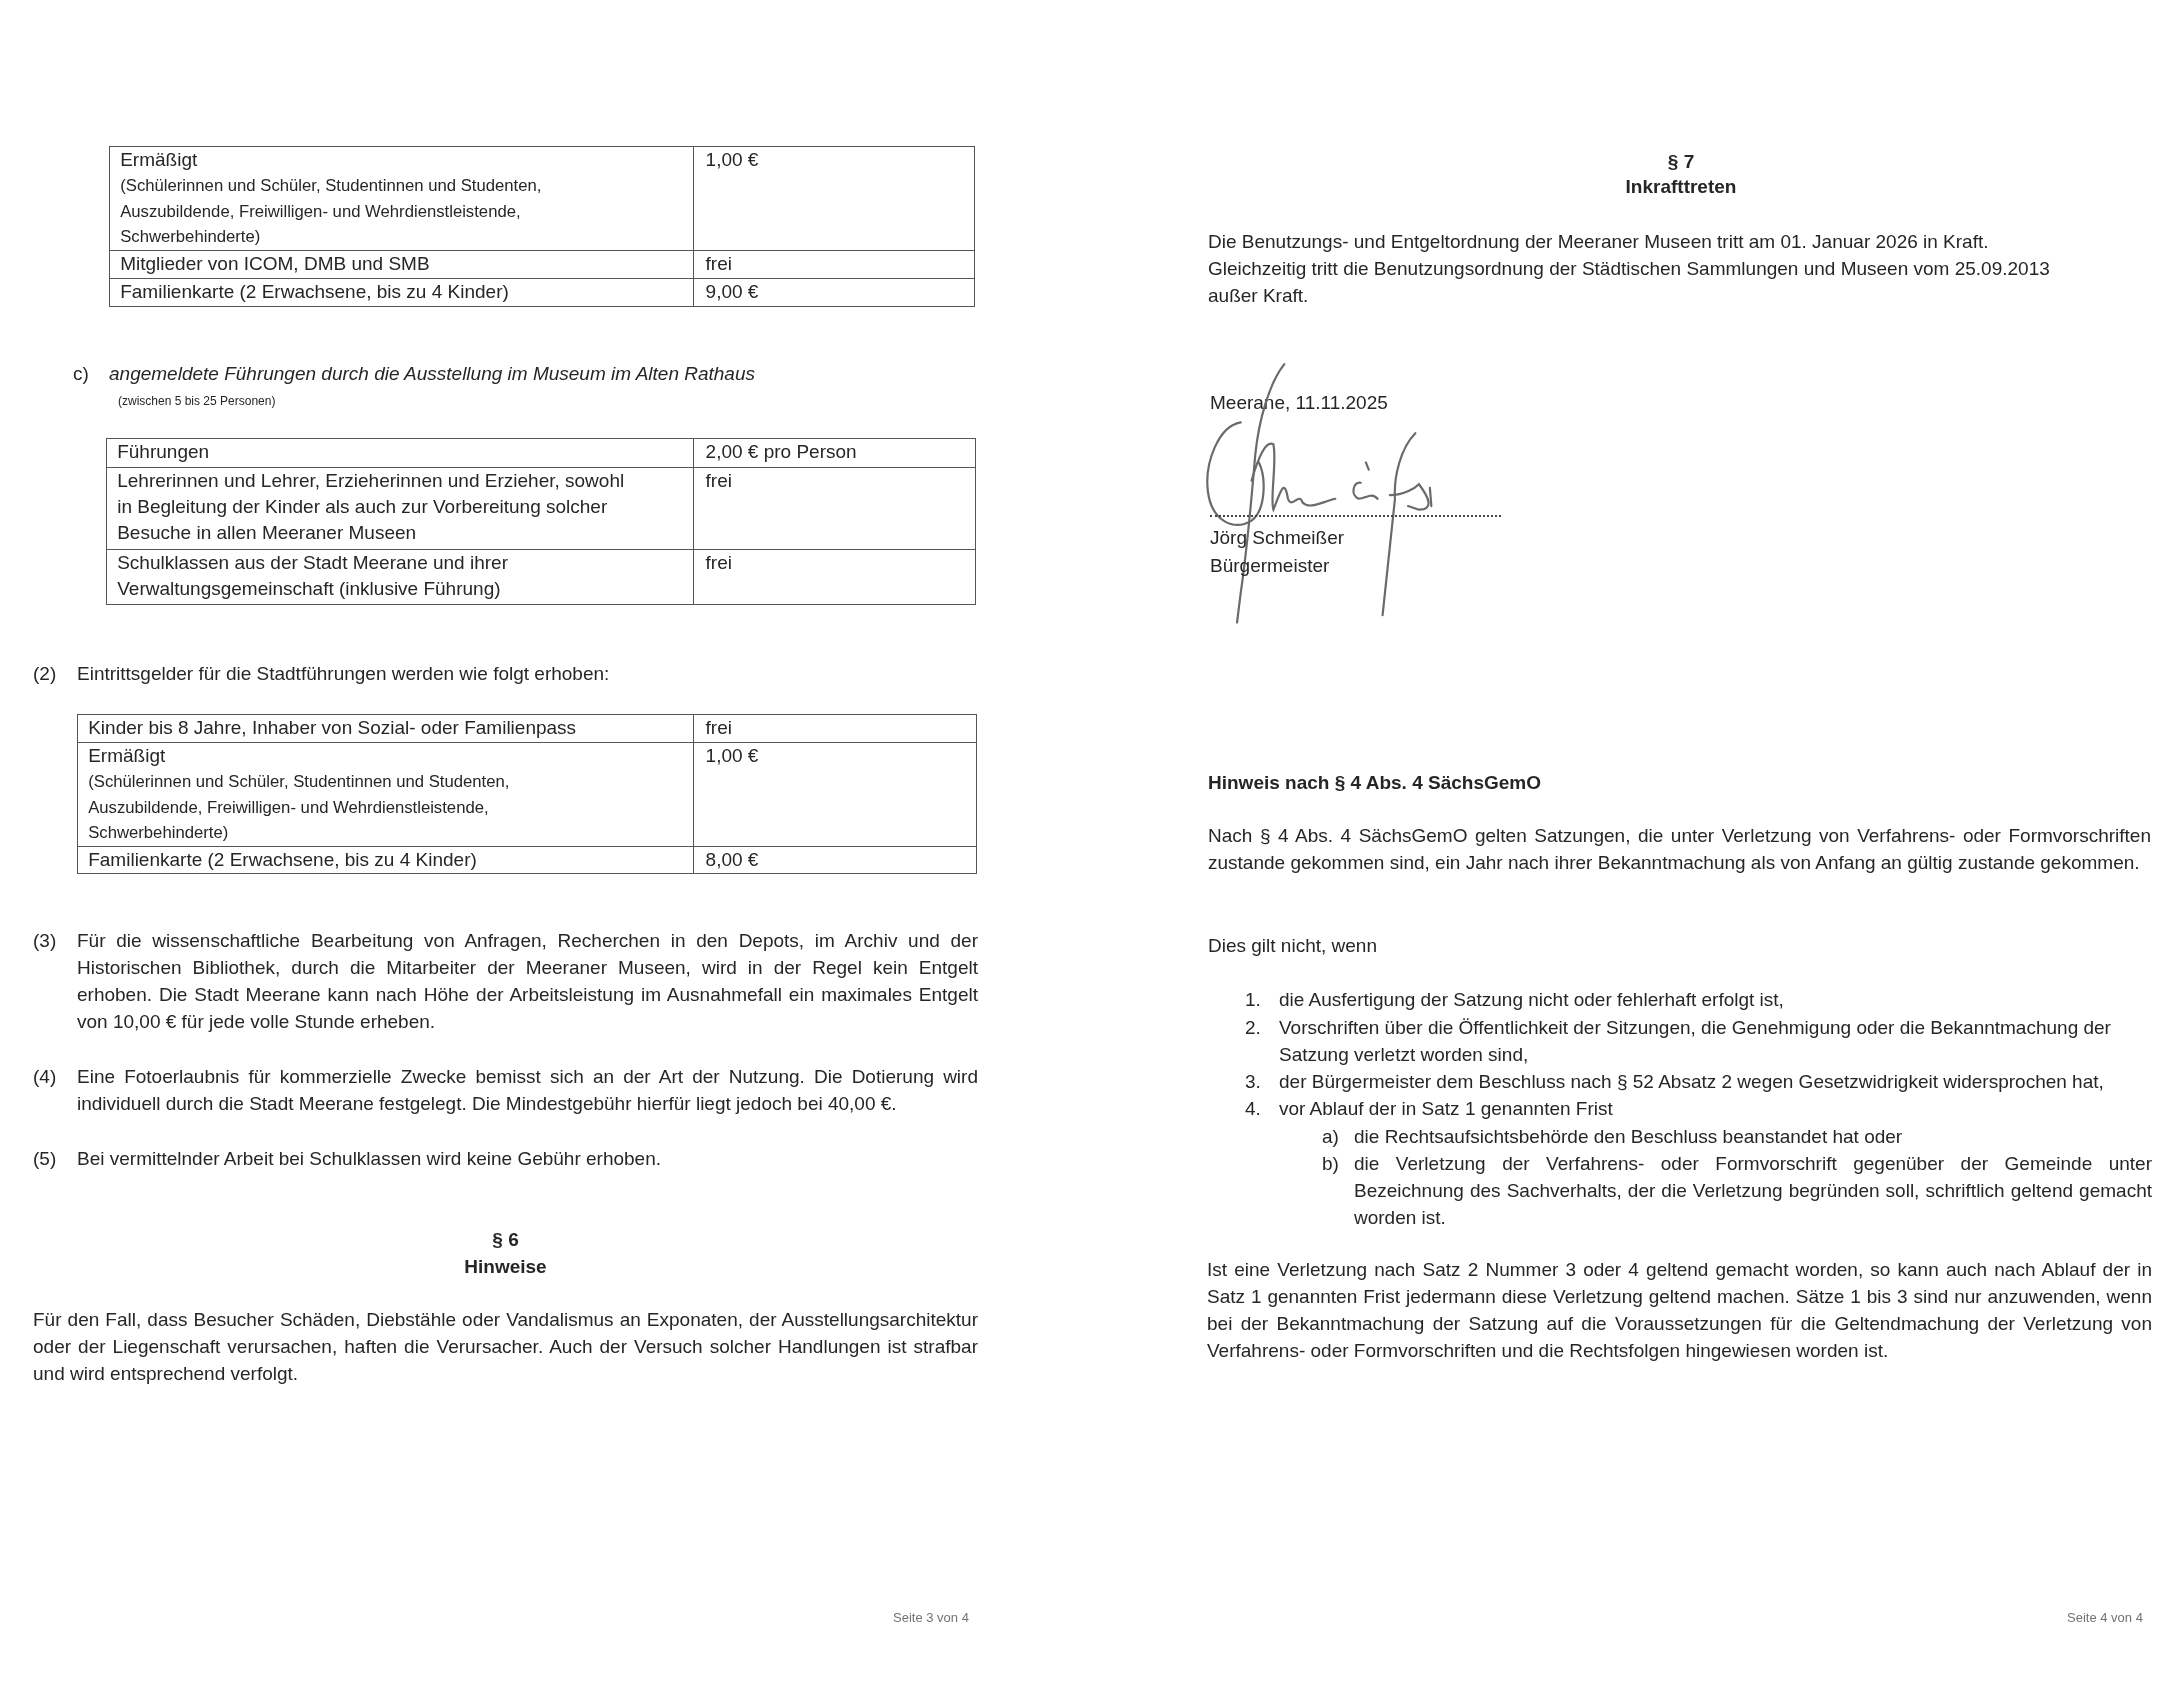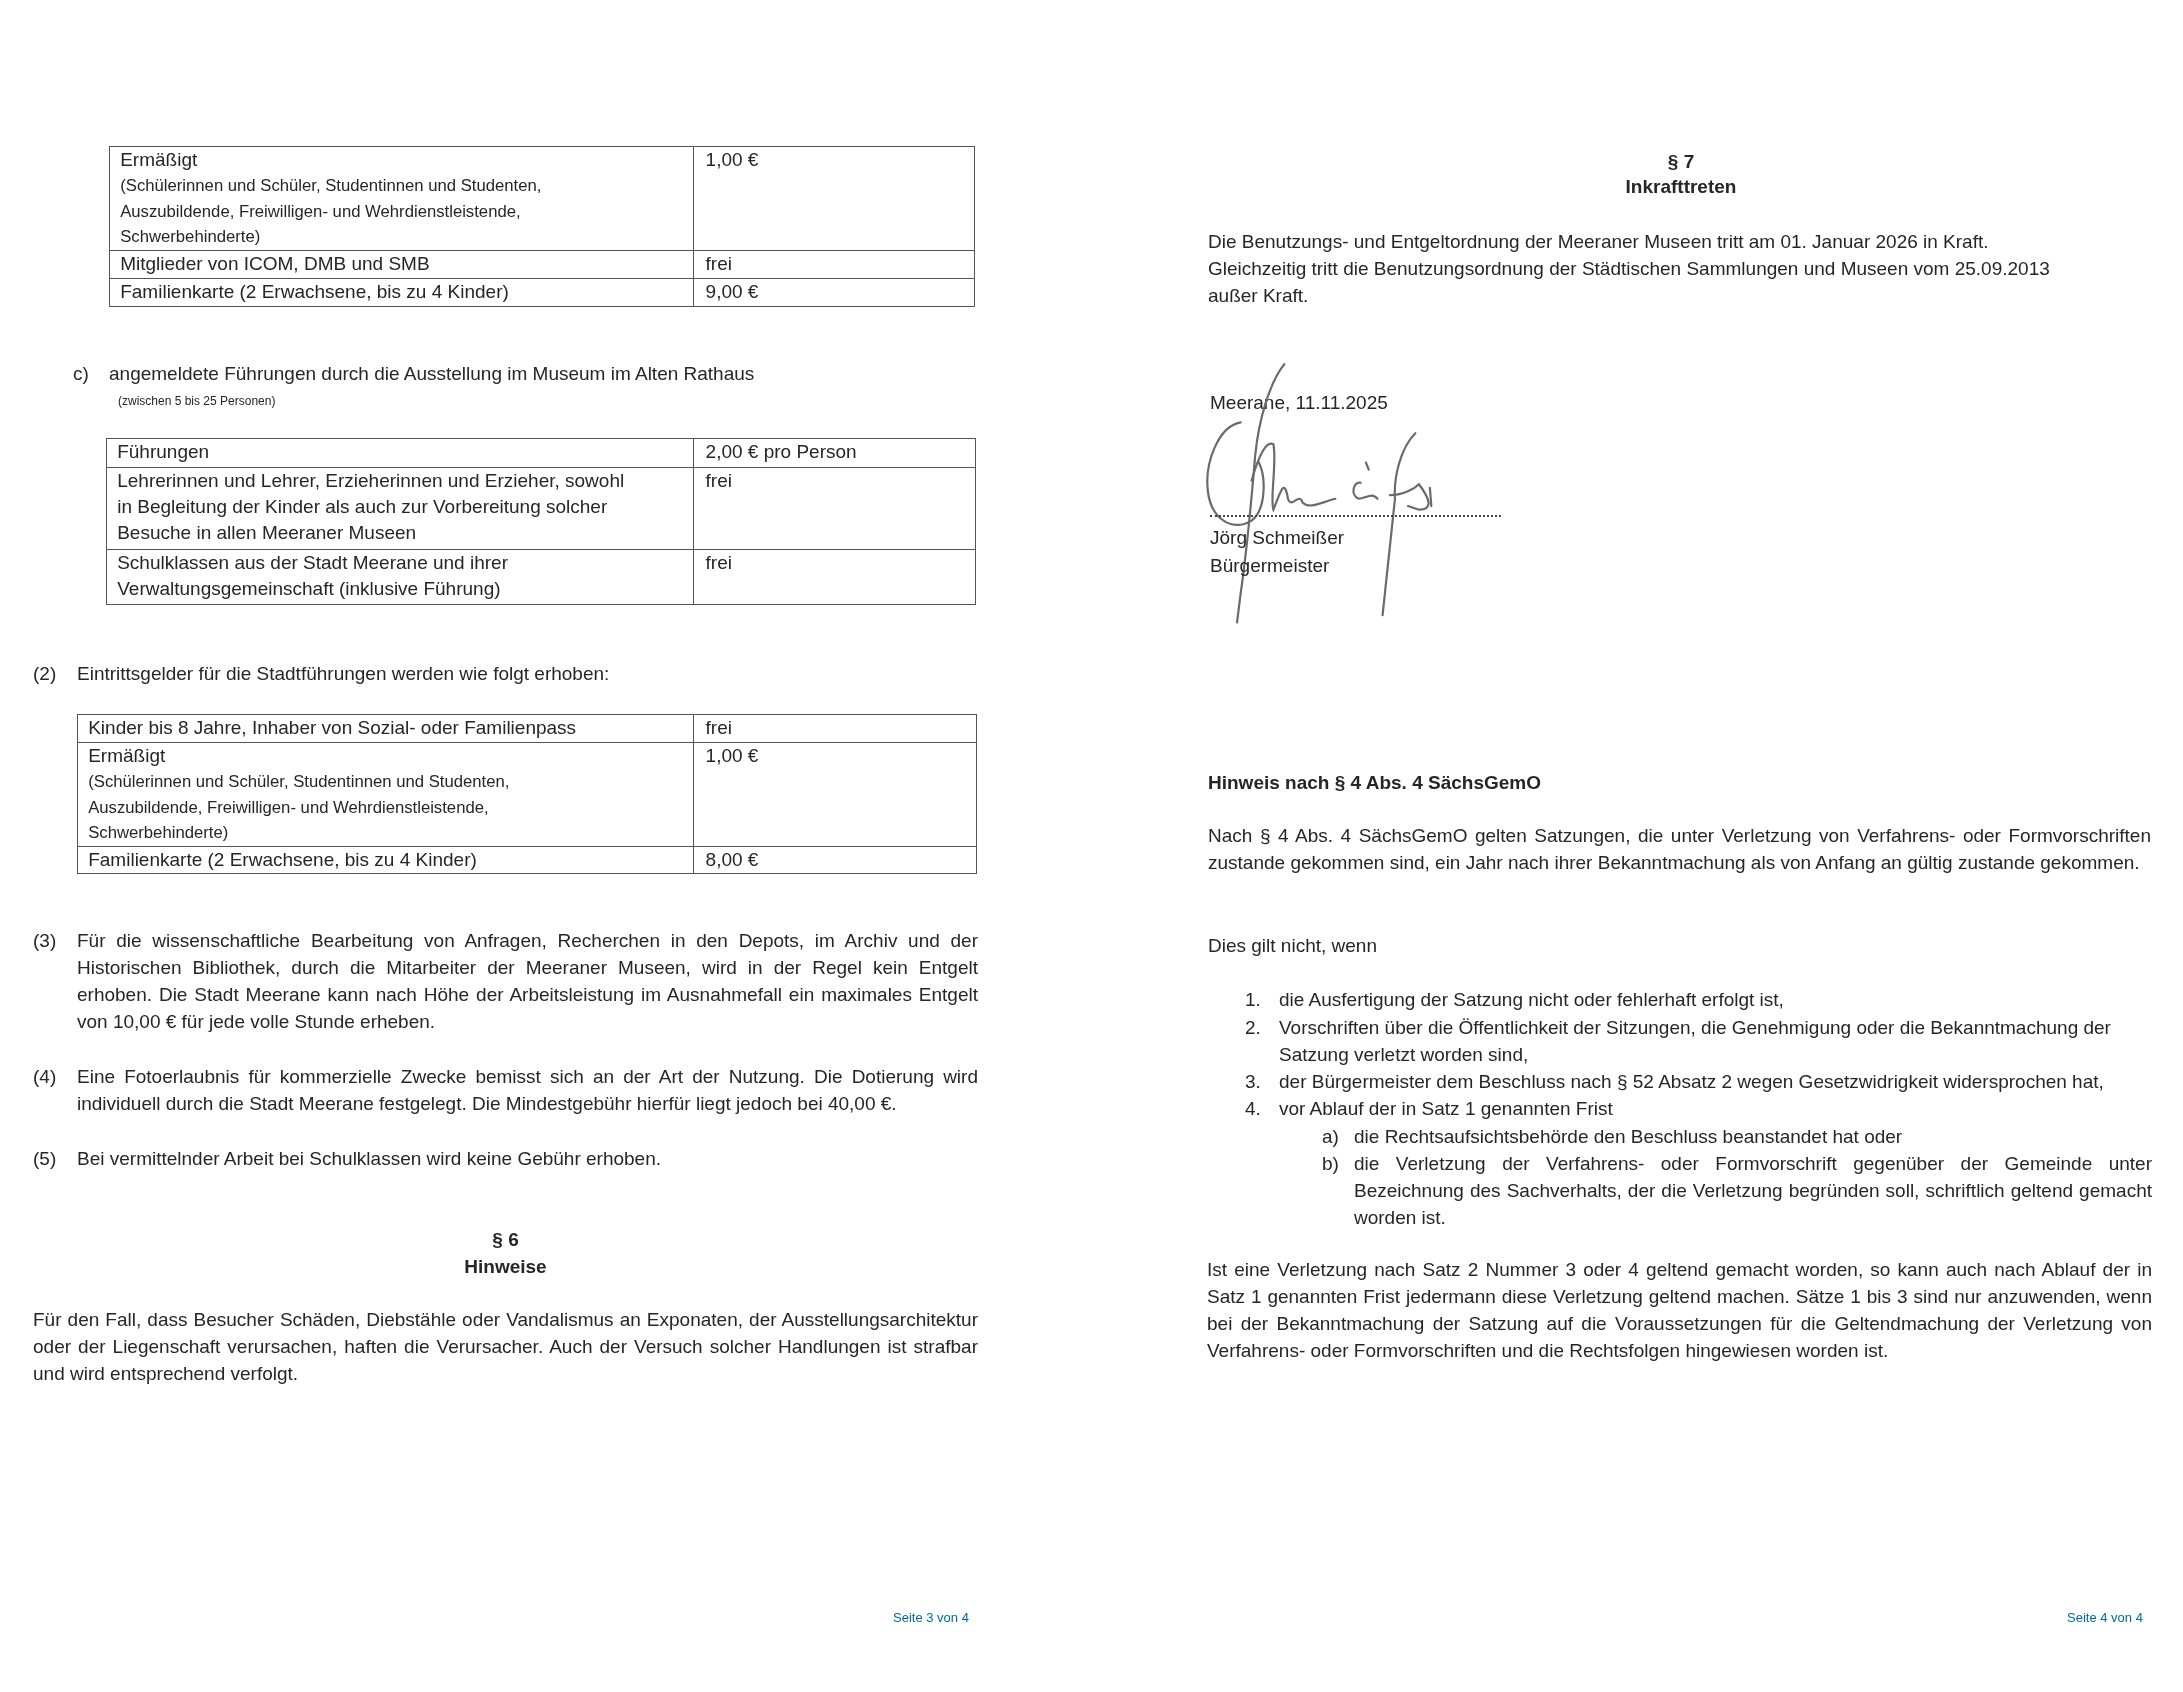--- a/index.html
+++ b/index.html
@@ -10,21 +10,21 @@
   .small { font-size:12px; line-height:25.5px;margin-left:9px; }
   table.fees { position:absolute; border-collapse:collapse; font-size:19px; }
   table.fees td { border:1.5px solid #555; vertical-align:top; padding:0 0 0 10.2px; line-height:26px; }
   table.fees td.v { padding-left:11.6px; }
   table.fees .sub { font-size:16.7px; line-height:25.5px; display:block; }
   .center { text-align:center; }
   .bold { font-weight:bold; }
   .just { text-align:justify; text-align-last:left; white-space:normal; }
   .para { position:absolute; font-size:19px; line-height:27px; }
   .num { position:absolute; font-size:19px; }
-  .footer { font-size:13px; color:#0369a1; }
+  .footer { font-size:13px; color:#737373; }
   .dots { border-bottom:2.2px dotted #444; }
 </style>
 </head>
 <body>
 
 <div>
 
   <table class="fees" style="left:109px; top:146px; width:866px;">
     <colgroup>
         <col style="width:584px">
@@ -45,21 +45,21 @@
       <td class="v">frei</td>
     </tr>
     <tr style="height:28px;">
       <td>Familienkarte (2 Erwachsene, bis zu 4 Kinder)</td>
       <td class="v">9,00 €</td>
     </tr>
   </tbody>
     </table>
 
   <div class="abs t" style="left:73px; top:360px;">c)</div>
-  <div class="abs t" style="left:109px; top:360px; ">angemeldete Führungen durch die Ausstellung im Museum im Alten Rathaus</div>
+  <div class="abs t" style="left:109px; top:360px; font-style:italic;">angemeldete Führungen durch die Ausstellung im Museum im Alten Rathaus</div>
   <div class="abs t small" style="left:109px; top:389px;">(zwischen 5 bis 25 Personen)</div>
 
   <table class="fees" style="left:106px; top:438px; width:870px;">
     <colgroup>
         <col style="width:587px">
         <col>
       </colgroup>
     <tbody>
         <tr style="height:29px;padding-left:8px;">
       <td>Führungen</td>

